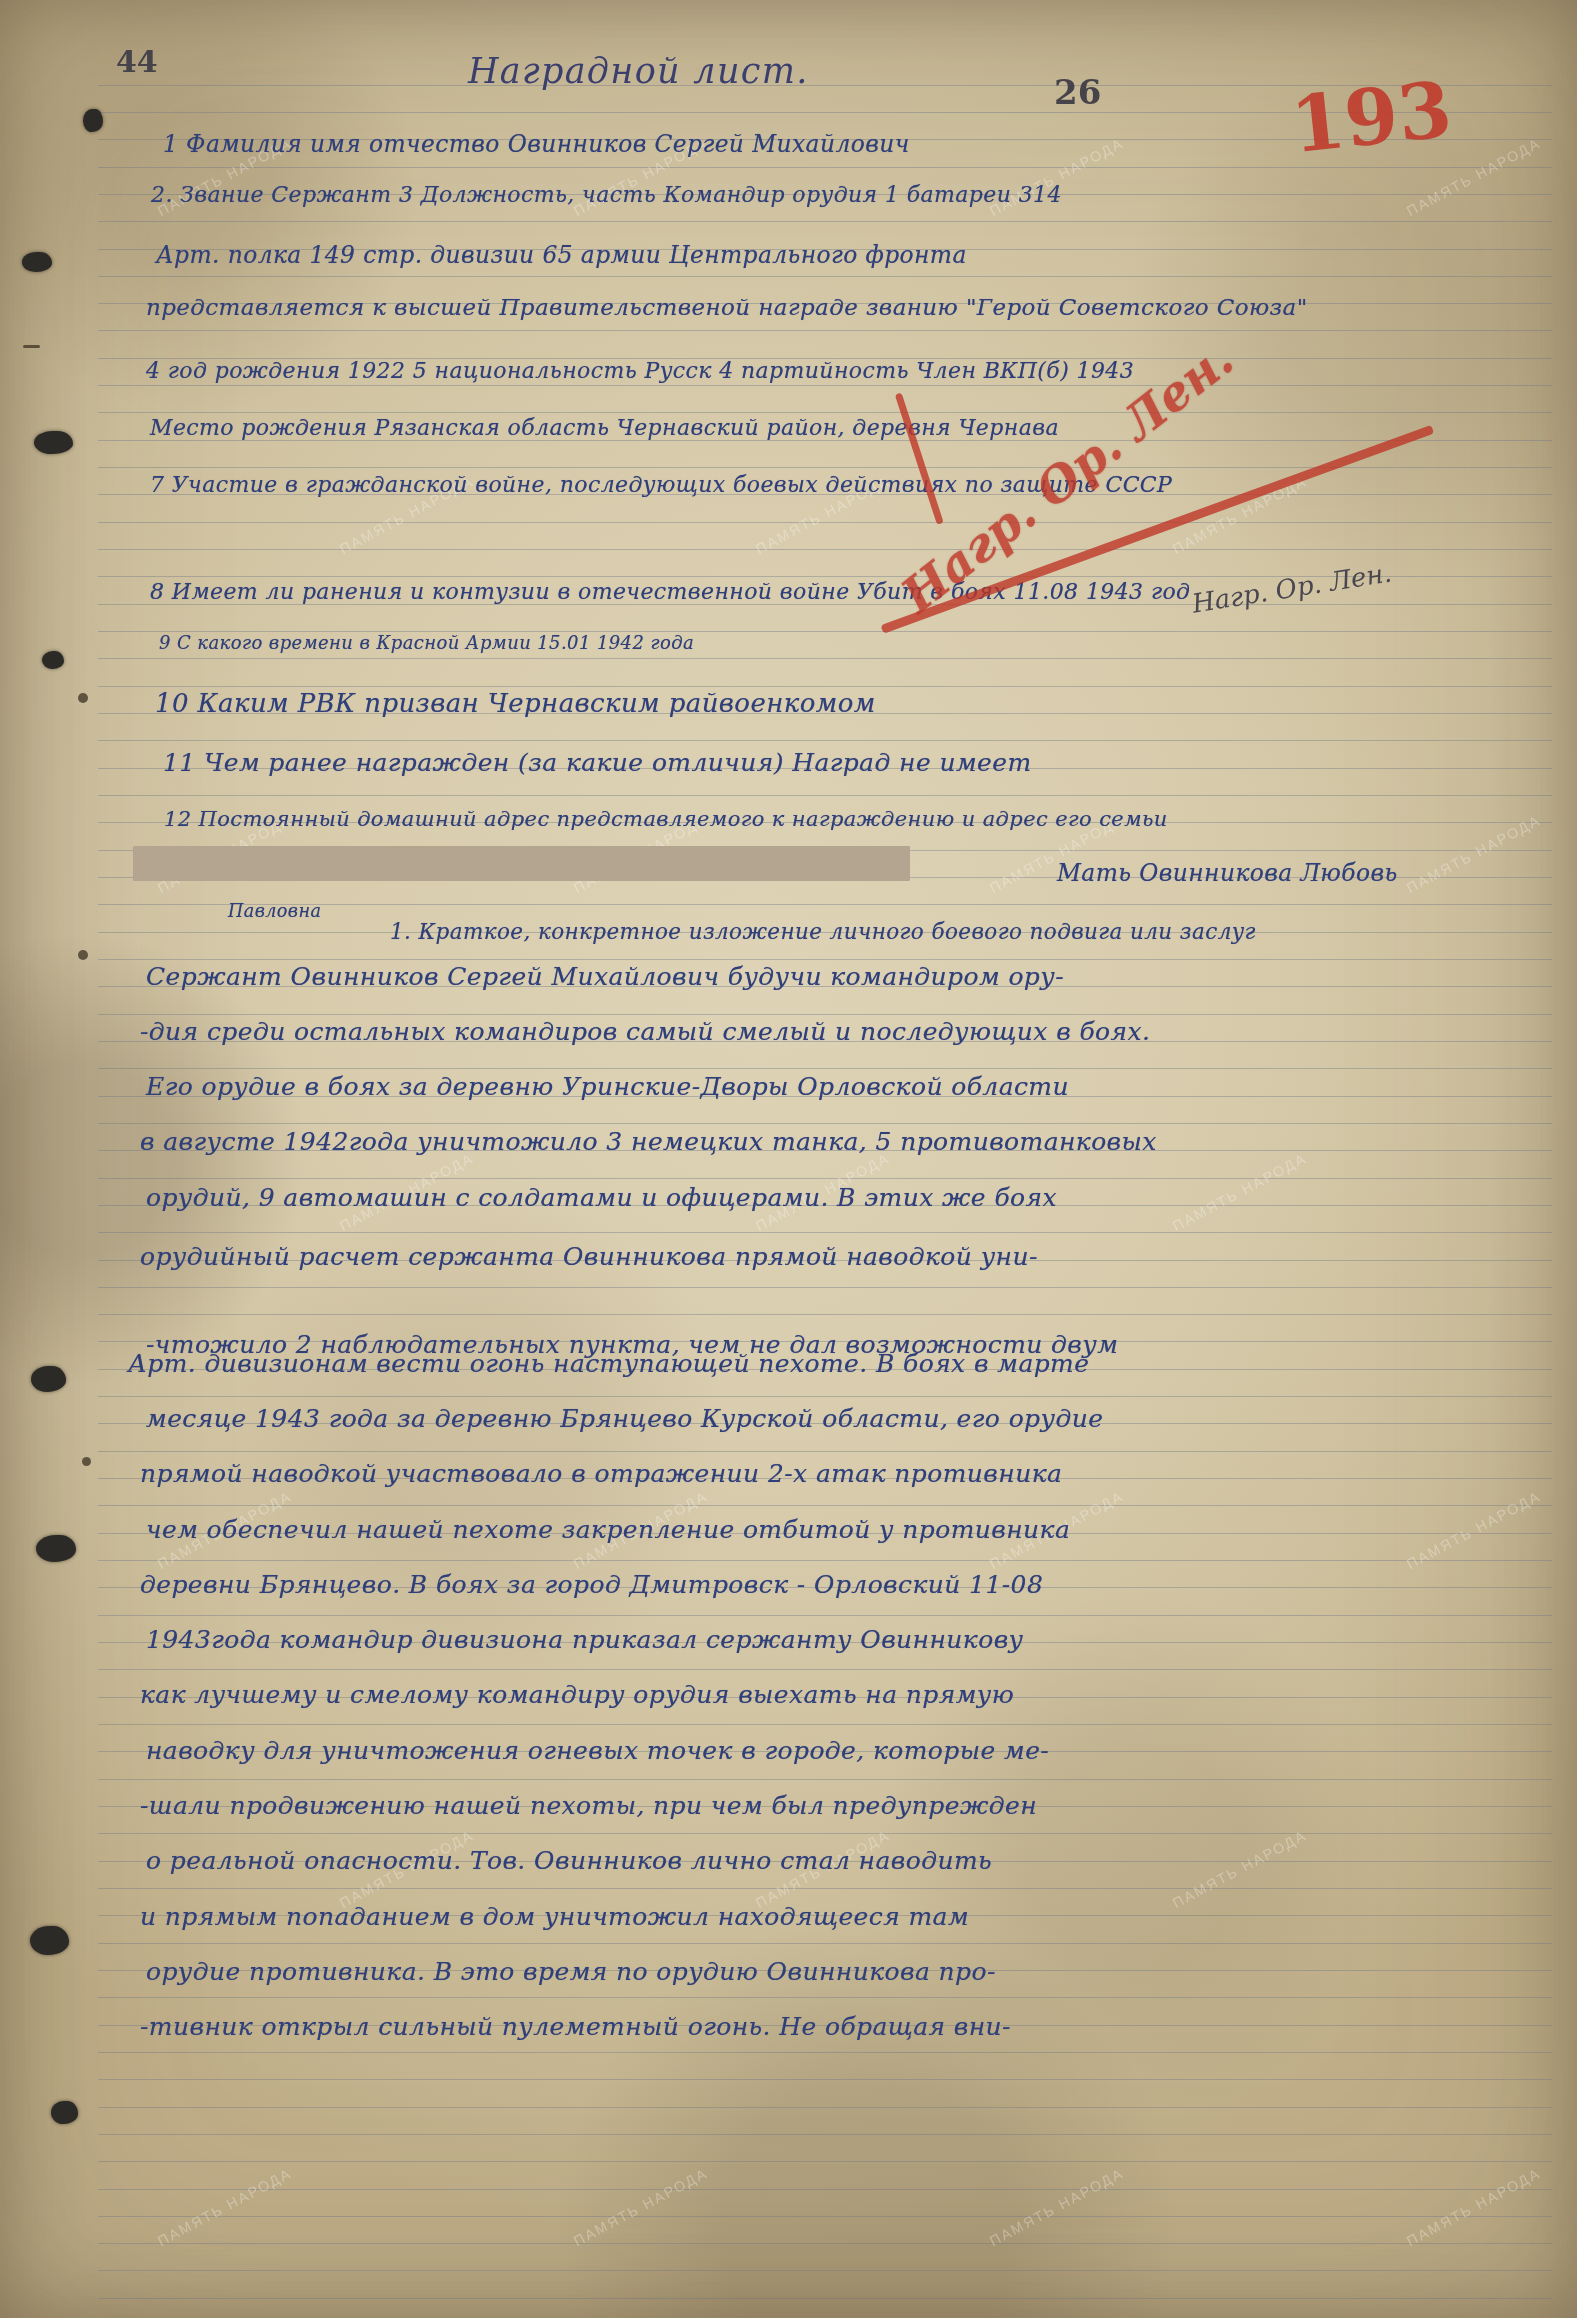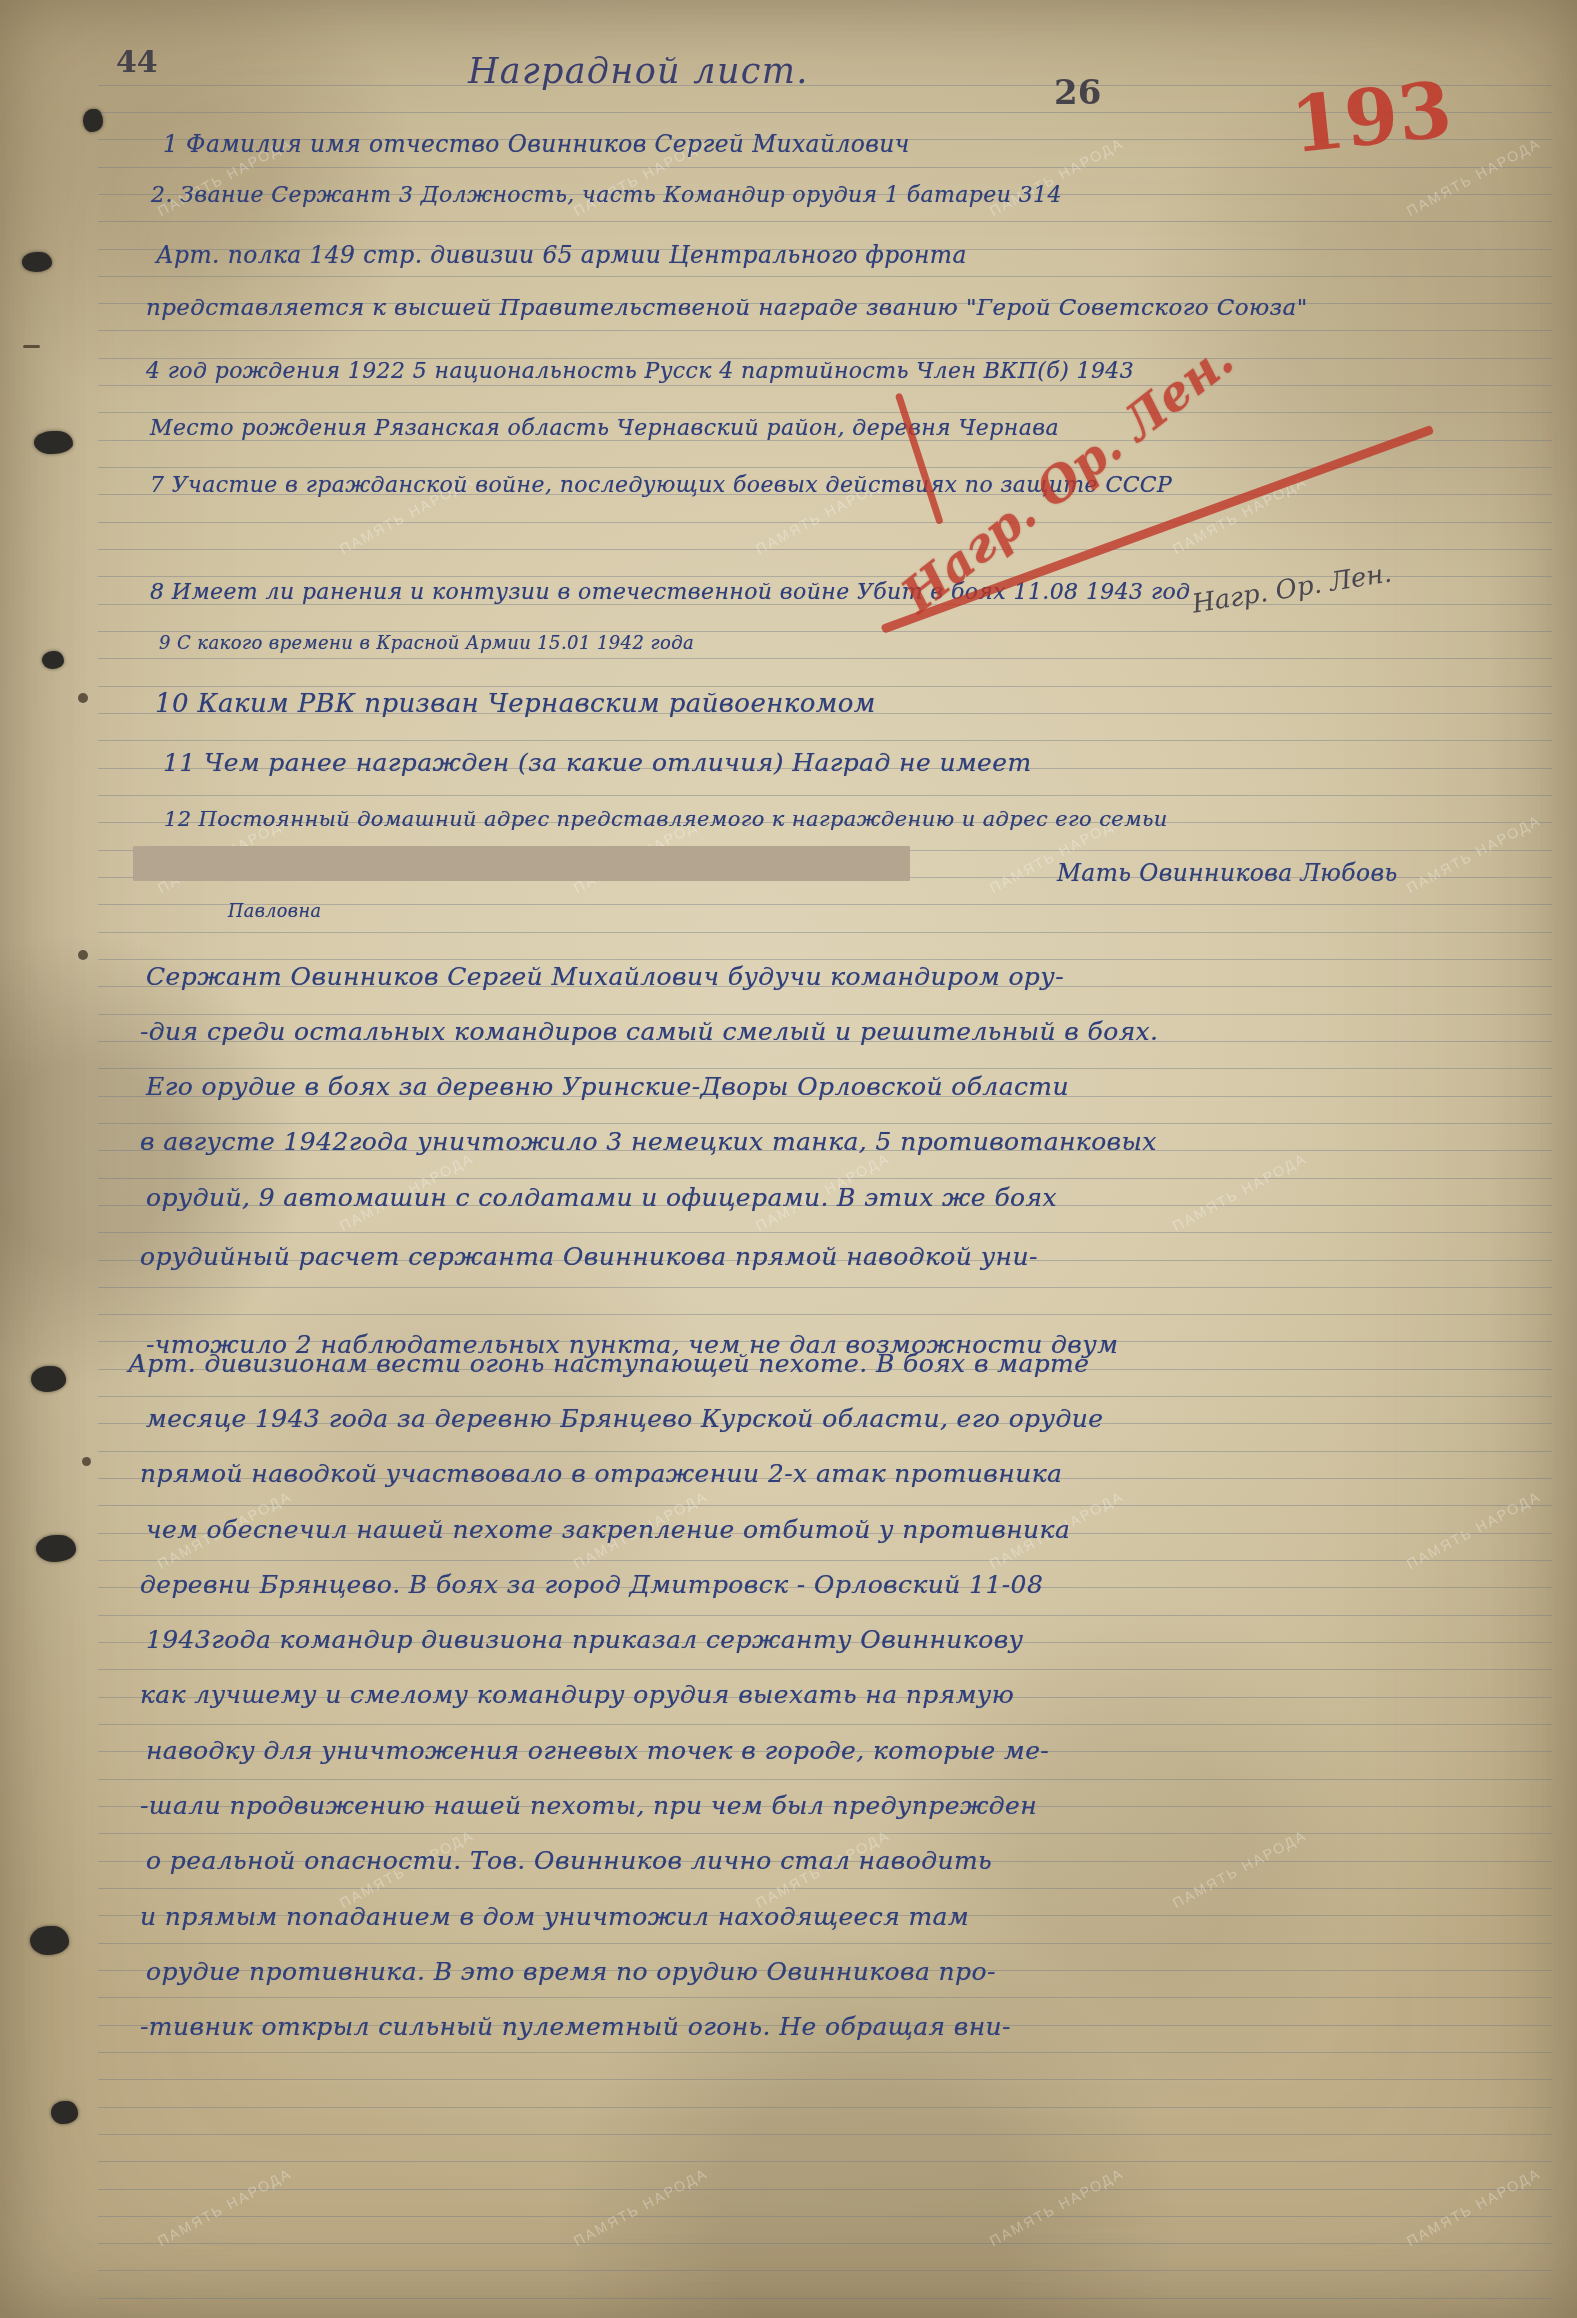--- a/index.html
+++ b/index.html
@@ -337,24 +337,25 @@
   <div class="ink" style="left:146px; top:358px; font-size:22px;">4 год рождения 1922          5 национальность Русск  4 партийность Член ВКП(б) 1943</div>
   <div class="ink" style="left:150px; top:415px; font-size:22px;">Место рождения Рязанская область Чернавский район, деревня Чернава</div>
   <div class="ink" style="left:150px; top:472px; font-size:22px;">7 Участие в гражданской войне, последующих боевых действиях по защите СССР</div>
   <div class="ink" style="left:150px; top:579px; font-size:22px;">8 Имеет ли ранения и контузии в отечественной войне  Убит в боях 11.08 1943 год</div>
   <div class="ink" style="left:159px; top:632px; font-size:18px;">9 С какого времени в Красной Армии 15.01 1942 года</div>
   <div class="ink" style="left:155px; top:688px; font-size:26px;">10 Каким РВК призван  Чернавским райвоенкомом</div>
   <div class="ink" style="left:163px; top:748px; font-size:25px;">11 Чем ранее награжден (за какие отличия)   Наград не имеет</div>
   <div class="ink" style="left:164px; top:807px; font-size:21px;">12 Постоянный домашний адрес представляемого к награждению и адрес его семьи</div>
   <div class="ink" style="left:1057px; top:859px; font-size:23.4px;">Мать Овинникова Любовь</div>
 
+  <div class="ink" style="left:390px; top:919px; font-size:21.5px;">1. Краткое, конкретное изложение личного боевого подвига или заслуг</div>
 
   <div id="body-lines">
       <div class="ink" style="left: 146px; top: 962px; font-size: 25px;">Сержант Овинников Сергей Михайлович будучи командиром ору-</div>
-      <div class="ink" style="left: 140px; top: 1017px; font-size: 25px;">-дия среди остальных командиров самый смелый и решительный в боях.</div>
+      <div class="ink" style="left: 140px; top: 1017px; font-size: 25px;">-дия среди остальных командиров самый смелый и последующих в боях.</div>
       <div class="ink" style="left: 146px; top: 1072px; font-size: 25px;">Его орудие в боях за деревню Уринские-Дворы Орловской области</div>
       <div class="ink" style="left: 140px; top: 1127px; font-size: 25px;">в августе 1942года уничтожило 3 немецких танка, 5 противотанковых</div>
       <div class="ink" style="left: 146px; top: 1183px; font-size: 25px;">орудий, 9 автомашин с солдатами и офицерами. В этих же боях</div>
       <div class="ink" style="left: 140px; top: 1242px; font-size: 25px;">орудийный расчет сержанта Овинникова прямой наводкой уни-</div>
       <div class="ink" style="left: 146px; top: 1330px; font-size: 25px;">-чтожило 2 наблюдательных пункта, чем не дал возможности двум</div>
       <div class="ink" style="left: 128px; top: 1349px; font-size: 25px;">Арт. дивизионам вести огонь наступающей пехоте. В боях в марте</div>
       <div class="ink" style="left: 146px; top: 1404px; font-size: 25px;">месяце 1943 года за деревню Брянцево Курской области, его орудие</div>
       <div class="ink" style="left: 140px; top: 1459px; font-size: 25px;">прямой наводкой участвовало в отражении 2-х атак противника</div>
       <div class="ink" style="left: 146px; top: 1515px; font-size: 25px;">чем обеспечил нашей пехоте закрепление отбитой у противника</div>
       <div class="ink" style="left: 140px; top: 1570px; font-size: 25px;">деревни Брянцево. В боях за город Дмитровск - Орловский 11-08</div>

